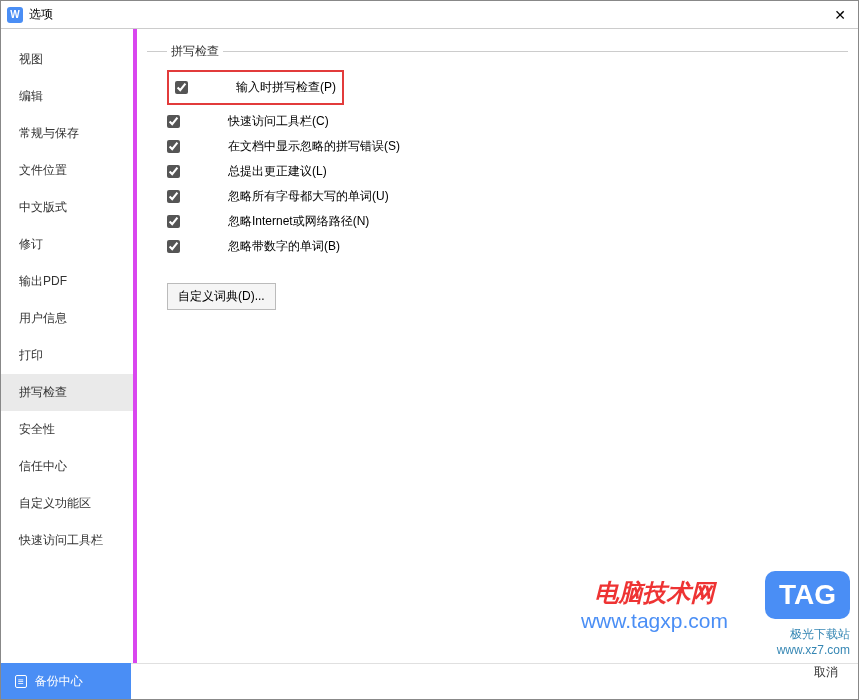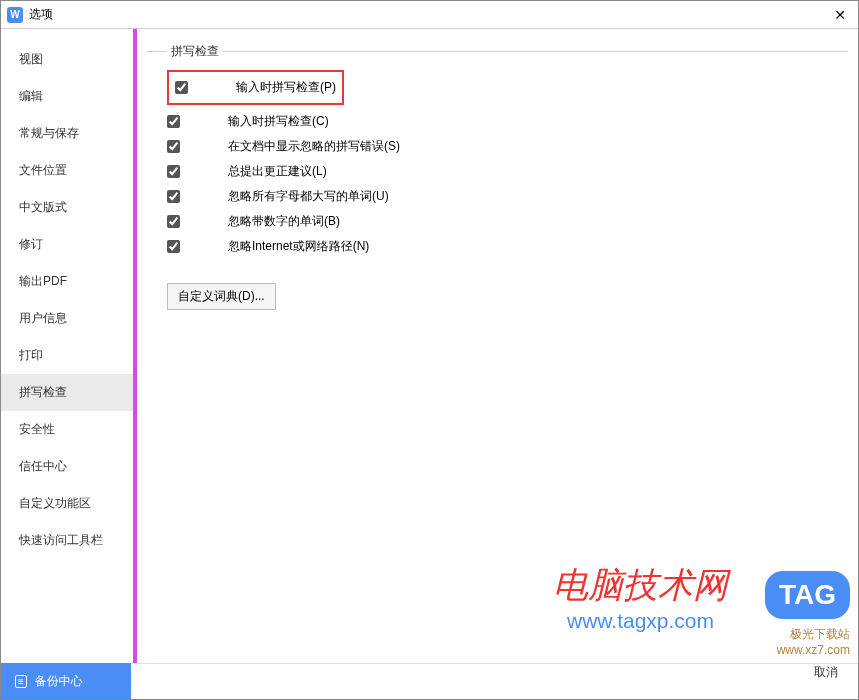--- a/index.html
+++ b/index.html
@@ -124,38 +124,38 @@
   cursor: pointer;
   font-family: inherit;
   font-size: 12px;
 }
 .watermark1 {
   position: absolute;
   right: 130px;
   bottom: 30px;
   text-align: center;
 }
-.watermark1 .l1 { color: #e33; font-size: 35px; font-weight: normal; font-style: italic;}
+.watermark1 .l1 { color: #e33; font-size: 24px; font-weight: bold; font-style: italic;}
 .watermark1 .l2 { color: #4a8ef5; font-size: 21px; }
 .tag-badge {
   position: absolute;
   right: 8px;
   bottom: 44px;
   background: #4a8ef5;
   color: #fff;
   font-weight: bold;
   font-size: 28px;
   padding: 8px 14px;
-  border-radius: 18px;
+  border-radius: 10px;
 }
 .watermark2 {
   position: absolute;
   right: 8px;
   bottom: 6px;
-  color: #a16207;
+  color: #0369a1;
   font-size: 12px;
   text-align: right;
   opacity: 0.8;
 }
 </style>
 </head>
 <body>
 
 <div class="titlebar">
   <div class="app-icon">W</div>
@@ -187,41 +187,41 @@
 
       <div class="highlight-box">
         <label class="check-row">
           <input type="checkbox" checked="" style="">
           <span>输入时拼写检查(P)</span>
         </label>
       </div>
 
       <label class="check-row">
         <input type="checkbox" checked="" style="">
-        <span>输入时拼写检查(C)</span>
+        <span>快速访问工具栏(C)</span>
       </label>
       <label class="check-row">
         <input type="checkbox" checked="" style="">
         <span>在文档中显示忽略的拼写错误(S)</span>
       </label>
       <label class="check-row">
         <input type="checkbox" checked="" style="">
         <span>总提出更正建议(L)</span>
       </label>
       <label class="check-row">
         <input type="checkbox" checked="" style="">
         <span>忽略所有字母都大写的单词(U)</span>
       </label>
       <label class="check-row">
         <input type="checkbox" checked="" style="">
+        <span>忽略Internet或网络路径(N)</span>
+      </label>
+      <label class="check-row">
+        <input type="checkbox" checked="" style="">
         <span>忽略带数字的单词(B)</span>
-      </label>
-      <label class="check-row">
-        <input type="checkbox" checked="" style="">
-        <span>忽略Internet或网络路径(N)</span>
       </label>
 
       <button class="dict-btn">自定义词典(D)...</button>
     </fieldset>
 
     <div class="watermark1">
       <div class="l1">电脑技术网</div>
       <div class="l2">www.tagxp.com</div>
     </div>
     <div class="tag-badge">TAG</div>

